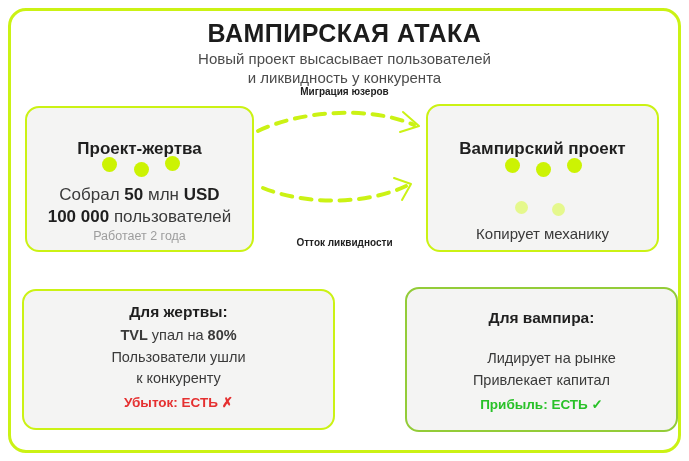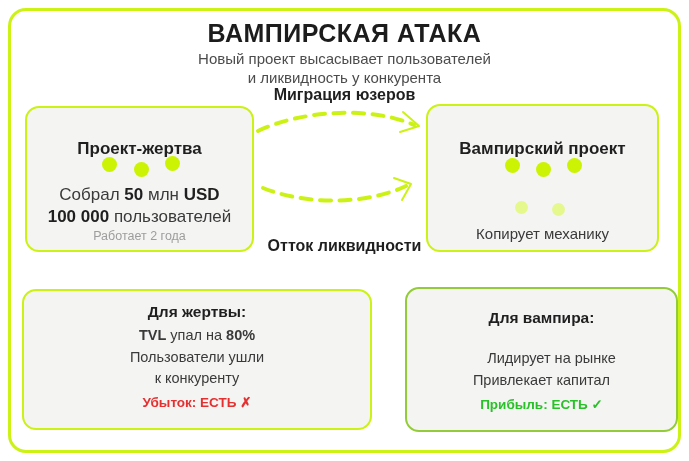--- a/index.html
+++ b/index.html
@@ -12,32 +12,32 @@
   .frame {
     position:absolute; left:8px; top:8px; width:673px; height:445px;
     box-sizing:border-box;
     border:3px solid var(--lime); border-radius:18px; background:#fff;
   }
   .line { position:absolute; left:0; right:0; text-align:center; white-space:nowrap; }
 
   .h-title { top:19px; font-size:25px; font-weight:bold; color:#1c1c1c; letter-spacing:.5px; }
   .h-sub1  { top:50px; font-size:15px; color:#4c4c4c; }
   .h-sub2  { top:69px; font-size:15px; color:#4c4c4c; }
-  .flow-label { font-size:16px; font-weight:bold; color:#1f1f1f; }
+  .flow-label { font-size:10px; font-weight:bold; color:#1f1f1f; }
   #label-migration { top:86px; }
   #label-outflow   { top:237px; }
 
   .box {
     position:absolute; box-sizing:border-box;
     background:var(--box-bg);
     border:2.5px solid var(--lime); border-radius:14px;
   }
   #victim-box   { left:25px;  top:106px; width:229px; height:146px; }
   #vampire-box  { left:426px; top:104px; width:233px; height:148px; }
-  #victim-outcome  { left:22px;  top:289px; width:350px; height:141px; }
+  #victim-outcome  { left:22px;  top:289px; width:313px; height:141px; }
   #vampire-outcome { left:405px; top:287px; width:273px; height:145px; border-color:var(--green-border); }
 
   .box-title { font-size:17px; font-weight:bold; color:#1f1f1f;margin-top:22px; }
   .stat { font-size:17px; color:#3a3a3a; }
   .stat b { color:#1f1f1f; }
   .muted { font-size:12.5px; color:#9d9d9d; }
   .note { font-size:15px; color:#3a3a3a; }
 
   .outcome-title { font-size:15.5px; font-weight:bold; color:#1f1f1f; }
   .outcome-line  { font-size:14.5px; color:#3a3a3a; }

